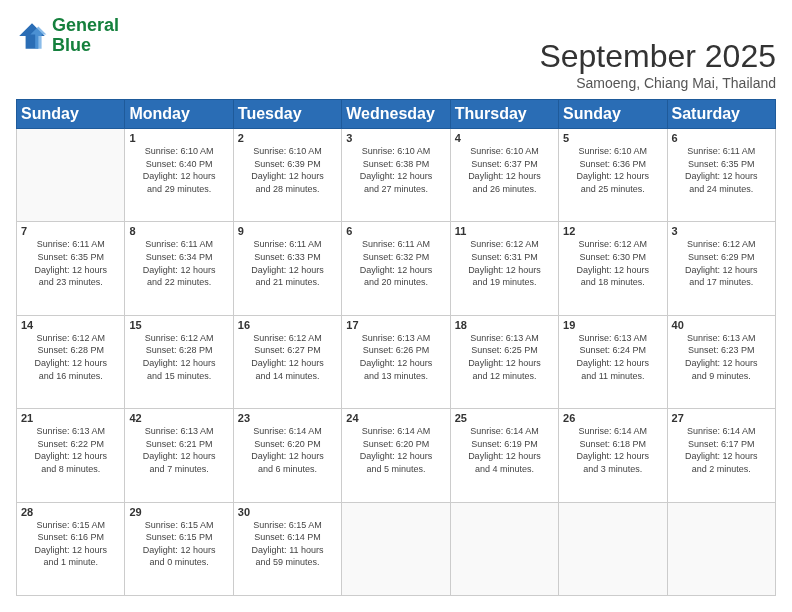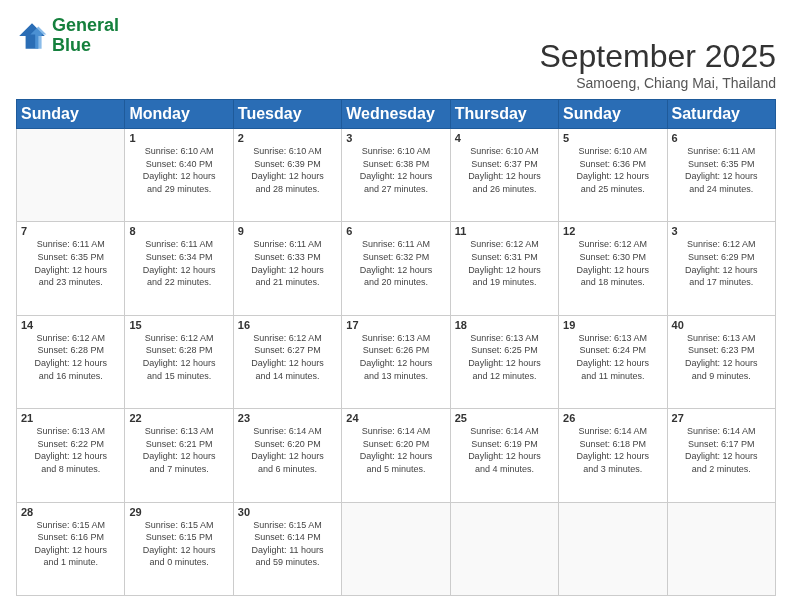--- a/index.html
+++ b/index.html
@@ -280,21 +280,21 @@
         </tr>
         <tr>
           <td>
             <span class="day-num">21</span>
             <div class="day-info" style="white-space: pre-line;">Sunrise: 6:13 AM
 Sunset: 6:22 PM
 Daylight: 12 hours
 and 8 minutes.</div>
           </td>
           <td>
-            <span class="day-num">22</span>
+            <span class="day-num">42</span>
             <div class="day-info" style="white-space: pre-line;">Sunrise: 6:13 AM
 Sunset: 6:21 PM
 Daylight: 12 hours
 and 7 minutes.</div>
           </td>
           <td>
             <span class="day-num">23</span>
             <div class="day-info" style="white-space: pre-line;">Sunrise: 6:14 AM
 Sunset: 6:20 PM
 Daylight: 12 hours

